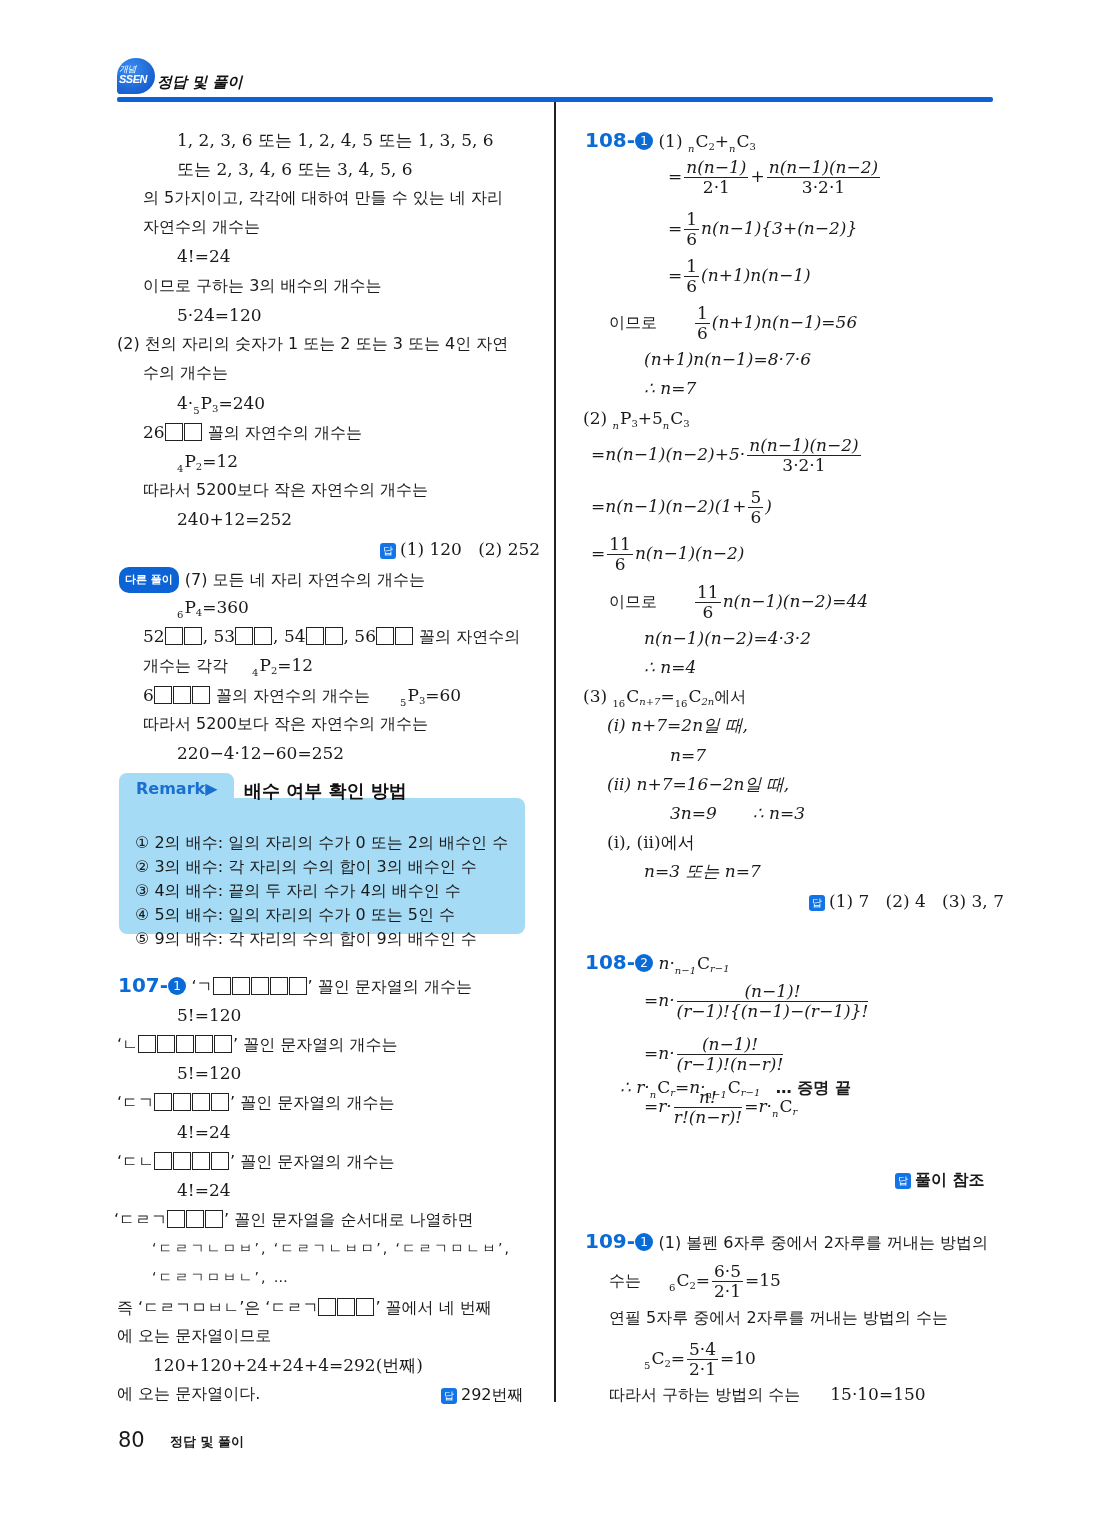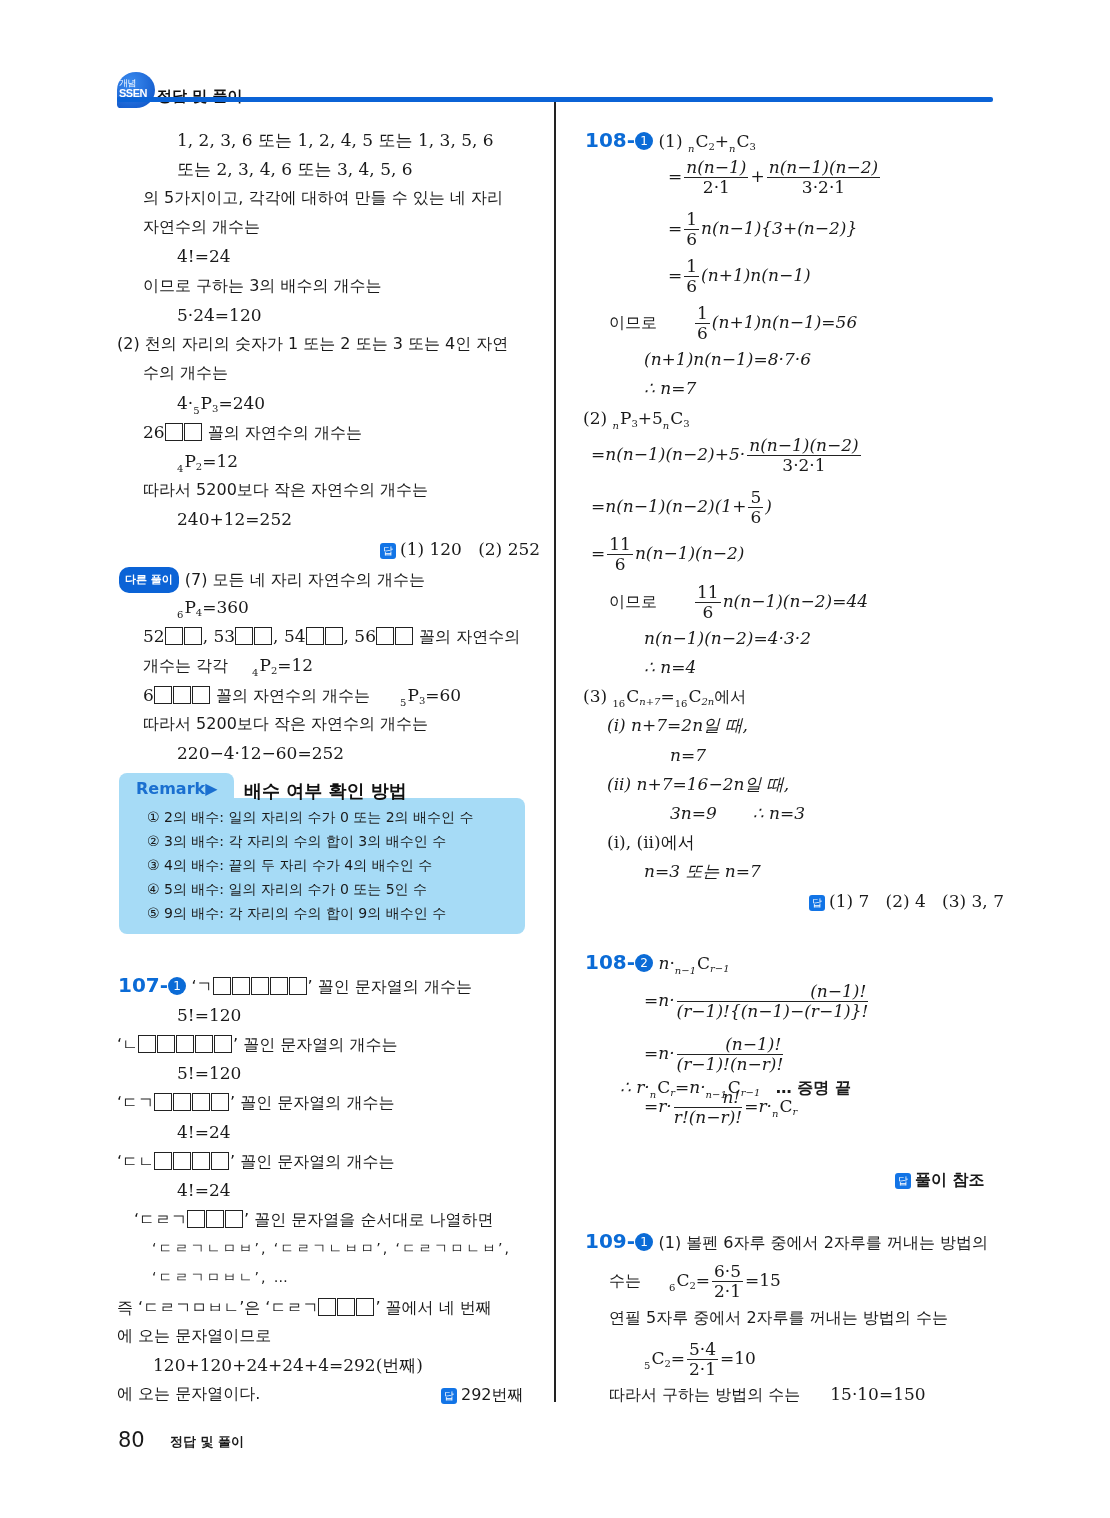--- a/index.html
+++ b/index.html
@@ -6,21 +6,21 @@
   html, body { width: 1110px; height: 1518px; background: #ffffff; }
   body {
     position: relative;
     font-family: "DejaVu Serif", "Liberation Serif", serif;
     color: #1a1a1a;
     font-size: 17px;
     overflow: hidden;
   }
 
   
-  .hdr { position: absolute; left: 117px; top: 72px; height: 40px; width: 880px; }
+  .hdr { position: absolute; left: 117px; top: 58px; height: 40px; width: 880px; font-style: italic; }
   .logo {
     position: absolute; left: 0; top: 0; width: 38px; height: 36px;
     border-radius: 50% 50% 50% 10%;
     background: radial-gradient(circle at 35% 30%, #3b8cf0, #0a4fc4);
     color: #fff; font-family: "Liberation Sans", sans-serif;
     font-size: 9px; line-height: 10px; padding: 6px 0 0 2px; letter-spacing: -0.5px;
   }
   .logo .l2 { font-size: 11px; font-weight: bold; }
   .hdr-title {
     position: absolute; left: 40px; top: 15px;
@@ -48,21 +48,21 @@
     background: #0b6bd6; color: #fff; font-size: 12px; line-height: 18px; text-align: center;
     font-family: "DejaVu Sans", sans-serif; vertical-align: 2px;
   }
   .ans-icon {
     display: inline-block; width: 16px; height: 16px; background: #1274e6; color: #fff;
     border-radius: 3px; font-size: 10px; line-height: 16px; text-align: center;
     font-family: "DejaVu Sans", sans-serif; vertical-align: 1px; margin-right: 4px;
   }
   .box { display: inline-block; width: 18px; height: 18px; border: 1.5px solid #222; vertical-align: -3px; margin-right: 1px; }
   .frac { display: inline-block; vertical-align: middle; text-align: center; margin: 0 2px; }
-  .frac .num { display: block; border-bottom: 1.3px solid #222; padding: 0 2px; line-height: 19px; text-align: right; }
+  .frac .num { display: block; border-bottom: 1.3px solid #222; padding: 0 2px; line-height: 19px; }
   .frac .den { display: block; line-height: 19px; }
   .pill {
     display: inline-block; background: #0b63d6; color: #fff; border-radius: 10px;
     font-family: "DejaVu Sans", sans-serif; font-size: 11px; padding: 2px 6px; margin-right: 6px;
     vertical-align: 2px; font-weight: bold;
   }
 
   
   .remark-tab {
     position: absolute; left: 119px; top: 773px; width: 115px; height: 30px;
@@ -73,21 +73,21 @@
     font-family: "DejaVu Sans", sans-serif; font-weight: bold; color: #1a6fd0; font-size: 16px;
   }
   .remark-title {
     position: absolute; left: 244px; top: 779px;
     font-family: "DejaVu Sans", sans-serif; font-weight: bold; font-size: 18px; color: #111;
   }
   .remark-box {
     position: absolute; left: 119px; top: 798px; width: 406px; height: 136px;
     background: #a6dbf6; border-radius: 0 8px 8px 8px;
   }
-  .remark-item { position: absolute; left: 147px; font-size: 14px; font-family: "DejaVu Sans", sans-serif; white-space: nowrap; }
+  .remark-item { position: absolute; left: 135px; font-size: 16px; font-family: "DejaVu Sans", sans-serif; white-space: nowrap; margin-top: 24px; }
 
   .footer-num { position: absolute; left: 118px; top: 1428px; font-family: "DejaVu Sans", sans-serif; font-size: 21px; }
   .footer-txt { position: absolute; left: 170px; top: 1433px; font-family: "DejaVu Sans", sans-serif; font-weight: bold; font-size: 13px; }
 </style>
 </head>
 <body>
 
 <div class="hdr">
   <div class="logo">
     <div>개념</div>
@@ -160,21 +160,21 @@
 </div>
 <div class="line" style="left:177px;top:1062px">5!=120</div>
 <div class="line" style="left:117px;top:1091px">
   <span class="ko">‘ㄷㄱ</span><span class="box"></span><span class="box"></span><span class="box"></span><span class="box"></span><span class="ko">’ 꼴인 문자열의 개수는</span>
 </div>
 <div class="line" style="left:177px;top:1121px">4!=24</div>
 <div class="line" style="left:117px;top:1150px">
   <span class="ko">‘ㄷㄴ</span><span class="box"></span><span class="box"></span><span class="box"></span><span class="box"></span><span class="ko">’ 꼴인 문자열의 개수는</span>
 </div>
 <div class="line" style="left:177px;top:1179px">4!=24</div>
-<div class="line" style="left:134px;top:1208px">
+<div class="line" style="left:114px;top:1208px">
   <span class="ko">‘ㄷㄹㄱ</span><span class="box"></span><span class="box"></span><span class="box"></span><span class="ko">’ 꼴인 문자열을 순서대로 나열하면</span>
 </div>
 <div class="line ko" style="left:152px;top:1237px;font-size:14px;letter-spacing:2px">‘ㄷㄹㄱㄴㅁㅂ’, ‘ㄷㄹㄱㄴㅂㅁ’, ‘ㄷㄹㄱㅁㄴㅂ’,</div>
 <div class="line ko" style="left:152px;top:1266px;font-size:14px;letter-spacing:2px">‘ㄷㄹㄱㅁㅂㄴ’, …</div>
 <div class="line" style="left:117px;top:1296px">
   <span class="ko">즉 ‘ㄷㄹㄱㅁㅂㄴ’은 ‘ㄷㄹㄱ</span><span class="box"></span><span class="box"></span><span class="box"></span><span class="ko">’ 꼴에서 네 번째</span>
 </div>
 <div class="line ko" style="left:117px;top:1325px">에 오는 문자열이므로</div>
 <div class="line" style="left:153px;top:1354px">120+120+24+24+4=292(번째)</div>
 <div class="line ko" style="left:117px;top:1383px">에 오는 문자열이다.</div>

